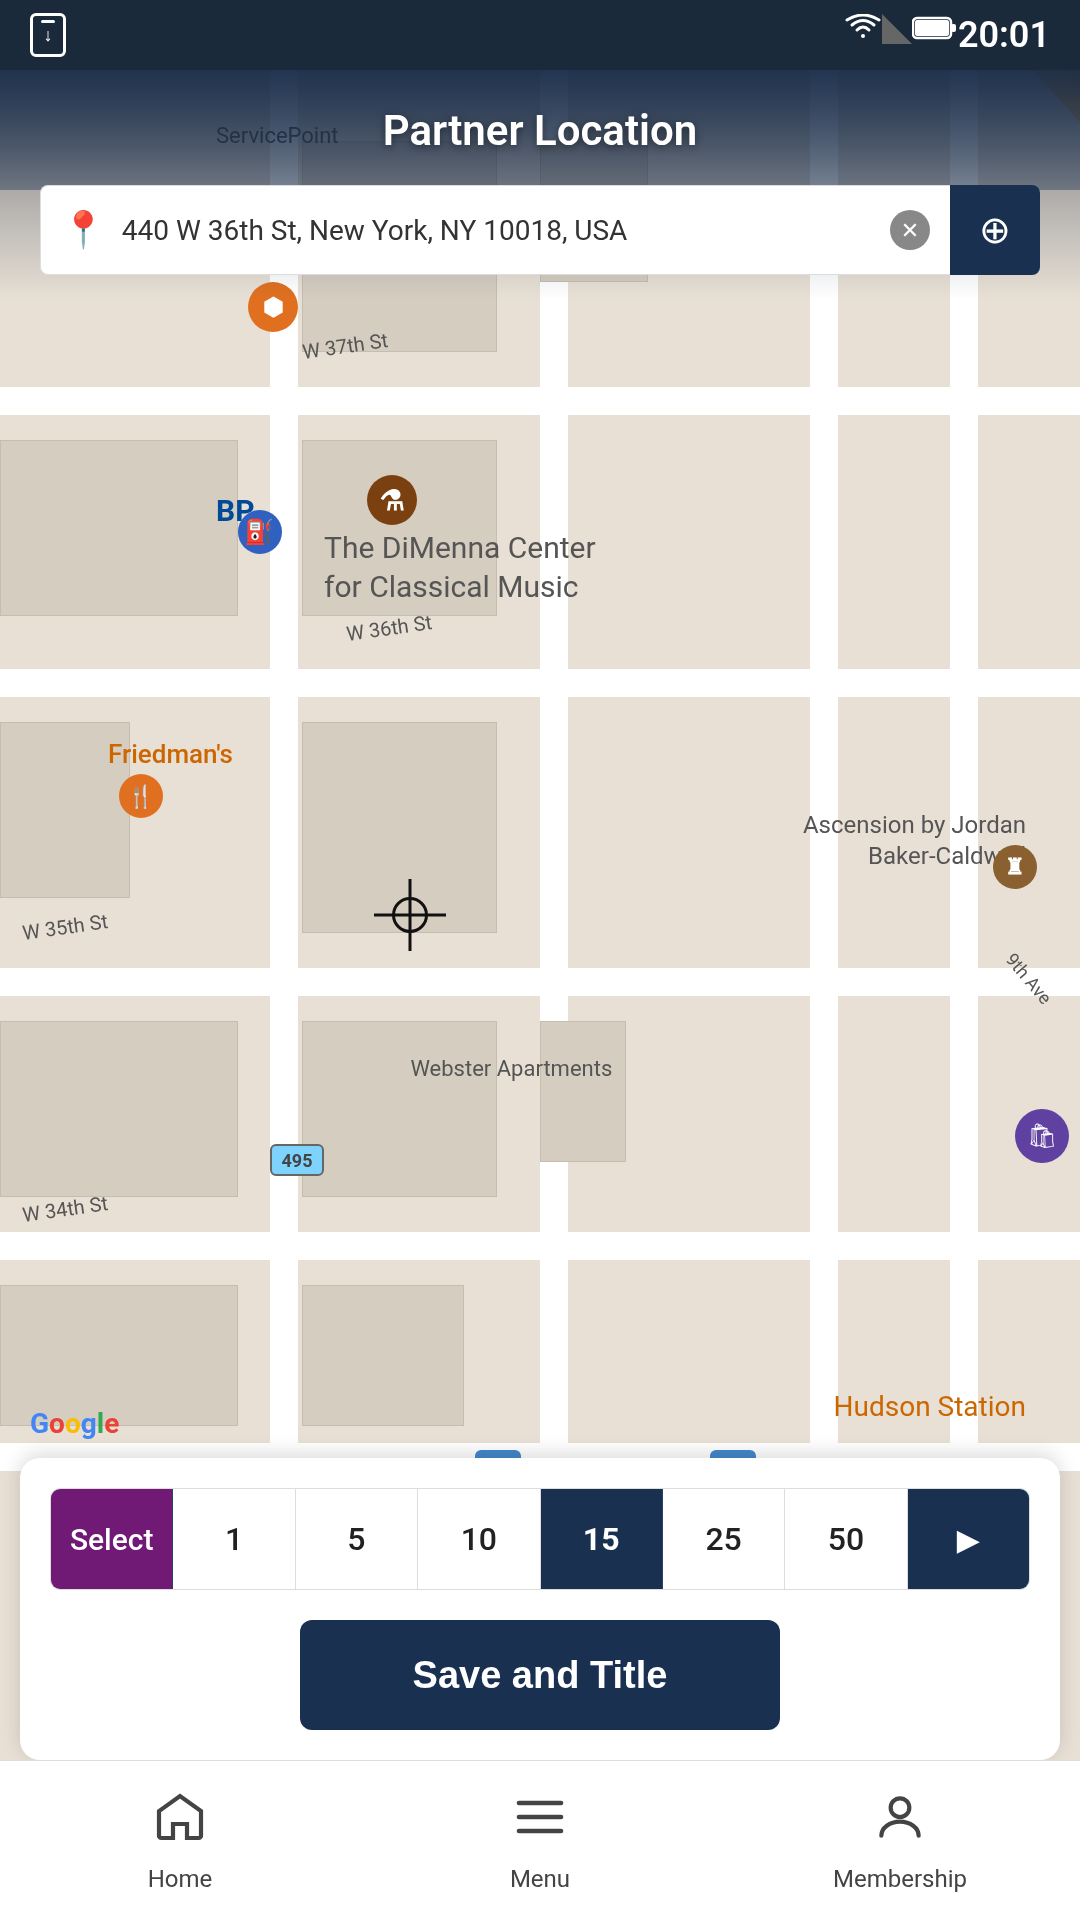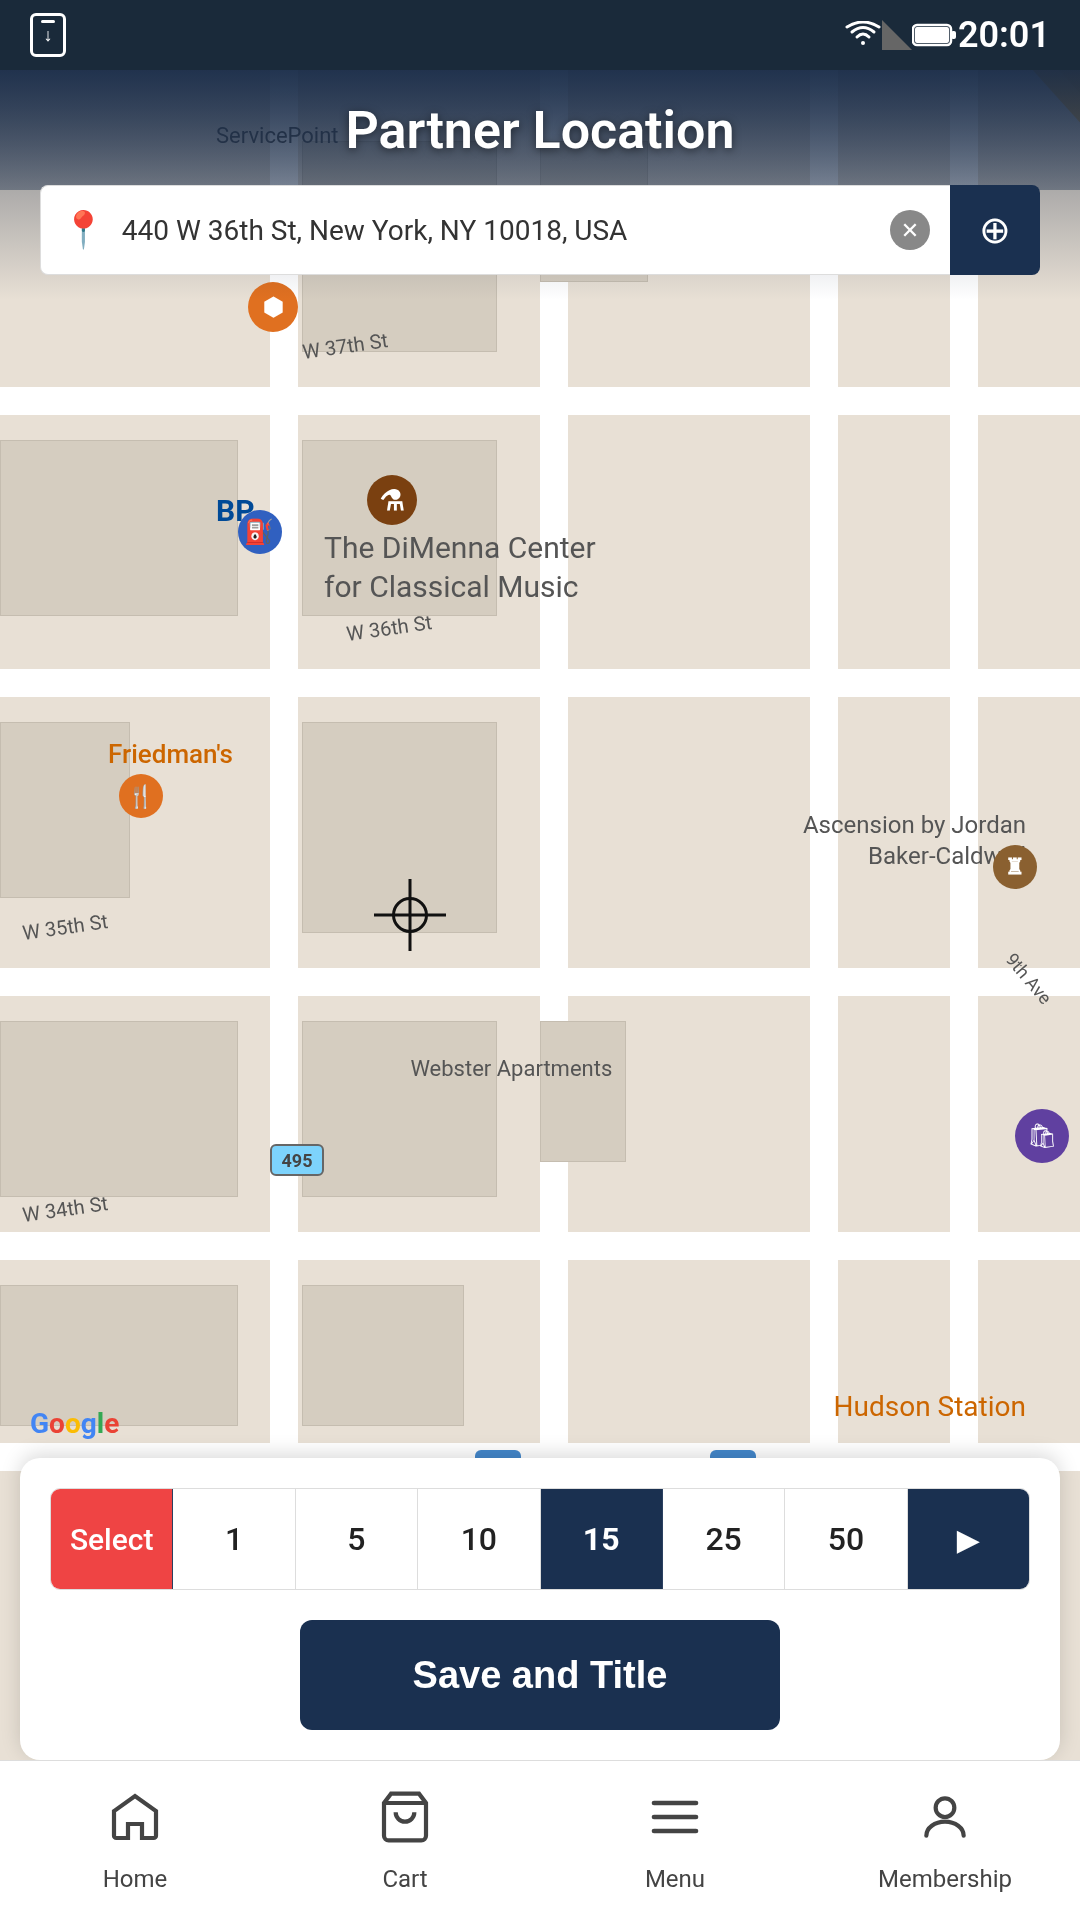--- a/index.html
+++ b/index.html
@@ -41,21 +41,21 @@
     .status-phone-icon::before {
       content: '';
       width: 14px; height: 3px;
       background: white;
       border-radius: 2px;
       position: absolute;
       top: 4px;
     }
     .status-right {
       display: flex;
-      align-items: center;
+      align-items: flex-start;
       gap: 0;
     }
     .status-time {
       color: white;
       font-size: 36px;
       font-weight: 600;
     }
 
     
     .map-area {
@@ -72,21 +72,21 @@
       top: 70px; left: 0; right: 0;
       height: 120px;
       background: linear-gradient(to bottom, rgba(20,40,70,0.85) 0%, rgba(20,40,70,0.4) 100%);
       display: flex;
       align-items: center;
       justify-content: center;
       z-index: 10;
     }
     .page-title {
       color: white;
-      font-size: 52px;
+      font-size: 42px;
       font-weight: 600;
       text-shadow: 0 2px 8px rgba(0,0,0,0.5);
     }
 
     
     .search-bar-container {
       position: absolute;
       top: 185px;
       left: 40px; right: 40px;
       height: 90px;
@@ -270,21 +270,21 @@
       justify-content: center;
       font-size: 32px;
       font-weight: 500;
       cursor: pointer;
       background: #1a3050;
       color: white;
       border-right: 1px solid #2a4060;
     }
     .selector-item:last-child { border-right: none; }
     .selector-item.label-item {
-      background: #ef4444;
+      background: #701a75;
       font-size: 30px;
     }
     .selector-item.selected {
       background: #1a3050;
       font-weight: 700;
     }
     .selector-item.unselected {
       background: white;
       color: #222;
       border-right: 1px solid #ddd;
@@ -534,30 +534,20 @@
     <div class="nav-icon">
       <svg viewBox="0 0 24 24" xmlns="http://www.w3.org/2000/svg">
         <path d="M3 9.5L12 3L21 9.5V20C21 20.55 20.55 21 20 21H15V15H9V21H4C3.45 21 3 20.55 3 20V9.5Z" stroke="#444" stroke-width="1.8" fill="none"></path>
       </svg>
     </div>
     <span class="nav-label">Home</span>
   </div>
   <div class="nav-item">
     <div class="nav-icon">
       <svg viewBox="0 0 24 24" xmlns="http://www.w3.org/2000/svg">
-        <path d="M6 2L3 6V20C3 21.1 3.9 22 5 22H19C20.1 22 21 21.1 21 20V6L18 2H6Z" stroke="#444" stroke-width="1.8" fill="none"></path>
-        <path d="M3 6H21" stroke="#444" stroke-width="1.8"></path>
-        <path d="M16 10C16 12.2 14.2 14 12 14C9.8 14 8 12.2 8 10" stroke="#444" stroke-width="1.8" fill="none"></path>
-      </svg>
-    </div>
-    <span class="nav-label">Cart</span>
-  </div>
-  <div class="nav-item">
-    <div class="nav-icon">
-      <svg viewBox="0 0 24 24" xmlns="http://www.w3.org/2000/svg">
         <line x1="3" y1="6" x2="21" y2="6" stroke="#444" stroke-width="2" stroke-linecap="round"></line>
         <line x1="3" y1="12" x2="21" y2="12" stroke="#444" stroke-width="2" stroke-linecap="round"></line>
         <line x1="3" y1="18" x2="21" y2="18" stroke="#444" stroke-width="2" stroke-linecap="round"></line>
       </svg>
     </div>
     <span class="nav-label">Menu</span>
   </div>
   <div class="nav-item">
     <div class="nav-icon">
       <svg viewBox="0 0 24 24" xmlns="http://www.w3.org/2000/svg">

